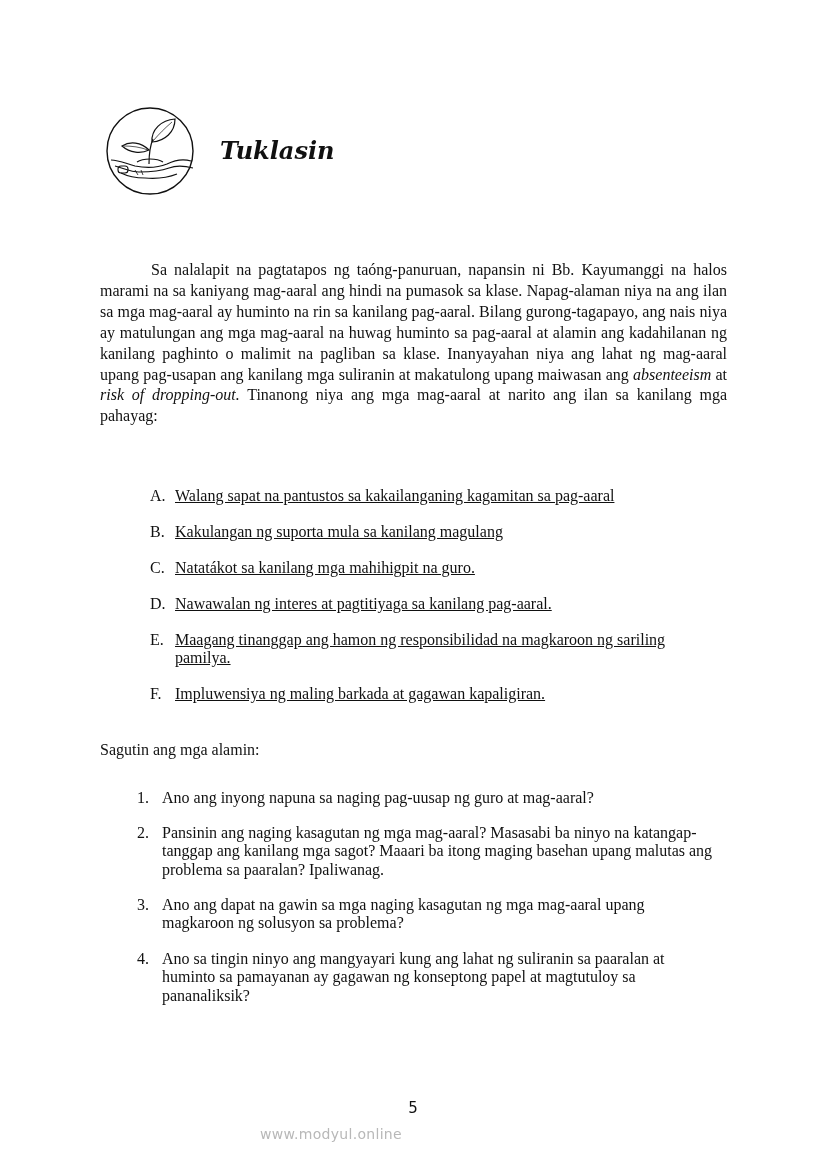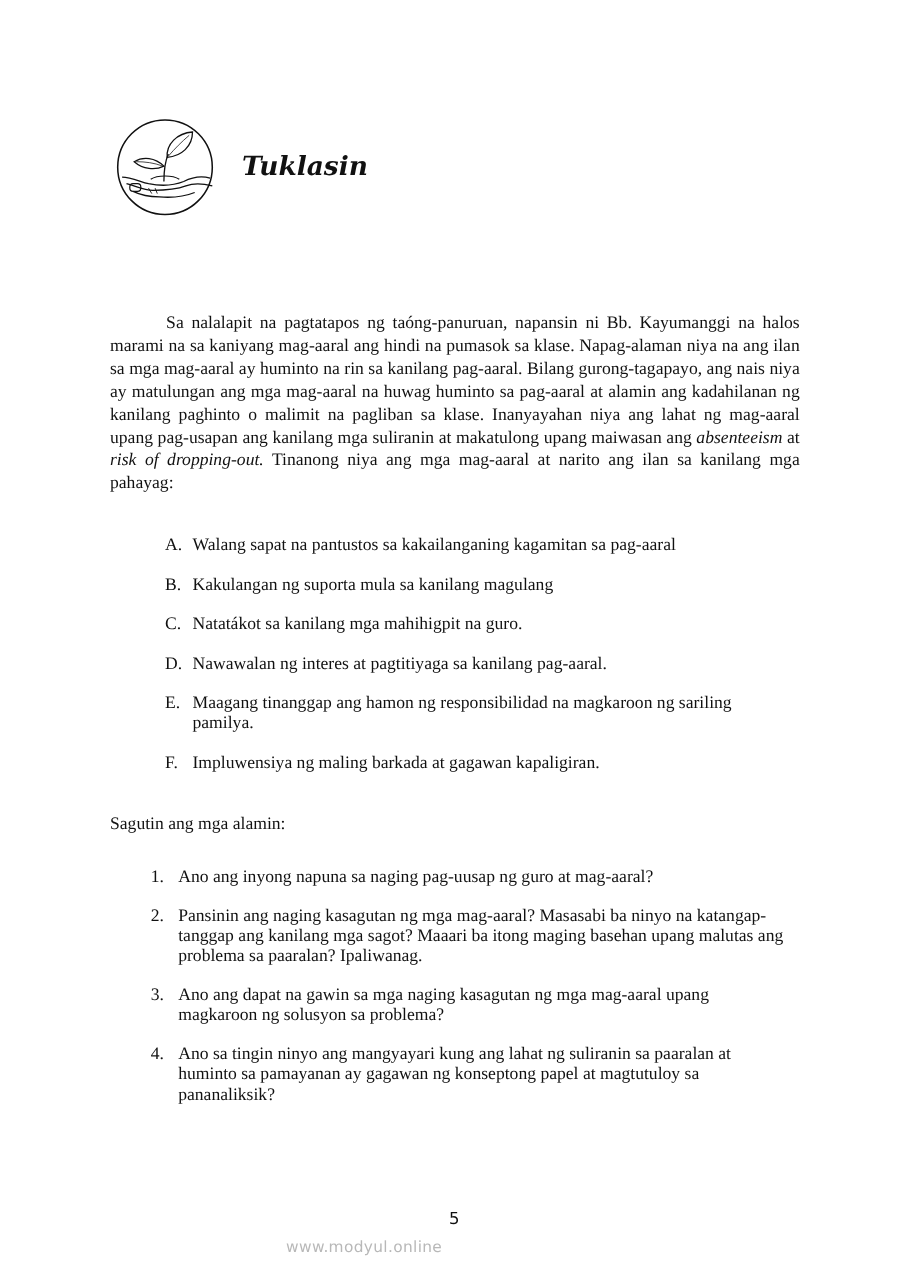--- a/index.html
+++ b/index.html
@@ -1,31 +1,31 @@
 <!DOCTYPE html>
 <html><head>
   <meta charset="utf-8">
   <style>
     html, body { margin: 0; padding: 0; background: #ffffff; }
     body { width: 826px; height: 1169px; position: relative; overflow: hidden; color: #111; font-family: "DejaVu Serif", "Liberation Serif", serif; }
     .page { position: absolute; left: 0; top: 0; width: 826px; height: 1169px; }
 
-    .header { position: absolute; left: 105px; top: 106px; height: 92px; display: flex; align-items: center; }
+    .header { position: absolute; left: 105px; top: 106px; height: 92px; display: flex; align-items: flex-start; }
     .logo { width: 90px; height: 90px; }
     .section-title { position: absolute; left: 115px; top: 30px; font-family: "DejaVu Serif", serif; font-weight: bold; font-style: italic; font-size: 24px; color: #111; white-space: nowrap; }
 
     .instruction { position: absolute; left: 100px; top: 232px; width: 630px; font-family: "DejaVu Serif", serif; font-weight: bold; font-size: 14.2px; white-space: nowrap; }
 
-    .paragraph { position: absolute; left: 100px; top: 260px; width: 627px; font-family: "Liberation Serif", serif; font-size: 16px; line-height: 20.9px; text-align: justify; text-indent: 51px; margin-top: 24px; }
+    .paragraph { position: absolute; left: 100px; top: 260px; width: 627px; font-family: "Liberation Serif", serif; font-size: 16px; line-height: 20.9px; text-align: justify; text-indent: 51px; }
     .paragraph i { font-style: italic; }
 
     .choices { position: absolute; left: 150px; top: 487px; width: 580px; margin: 0; padding: 0; list-style: none; font-family: "Liberation Serif", serif; font-size: 16px; line-height: 18px; }
     .choices li { display: flex; margin: 0; }
     .choices .lbl { width: 25px; flex: 0 0 25px; }
-    .choices .txt { flex: 1; }
+    .choices .txt { flex: 1; text-decoration: underline; }
 
     .questions-label { position: absolute; left: 100px; top: 741px; font-family: "Liberation Serif", serif; font-size: 16px; }
 
     .questions { position: absolute; left: 137px; top: 789px; width: 590px; margin: 0; padding: 0; list-style: none; font-family: "Liberation Serif", serif; font-size: 16px; line-height: 18.3px; }
     .questions li { display: flex; margin: 0; }
     .questions .num { width: 25px; flex: 0 0 25px; }
     .questions .txt { flex: 1; }
 
     .page-number { position: absolute; left: 0; width: 826px; top: 1099px; text-align: center; font-family: "DejaVu Sans", sans-serif; font-size: 15px; color: #111; }
     .watermark { position: absolute; left: 0; width: 662px; top: 1126px; text-align: center; font-family: "DejaVu Sans", sans-serif; font-size: 14px; color: #b8b8b8; letter-spacing: 0.3px; }

